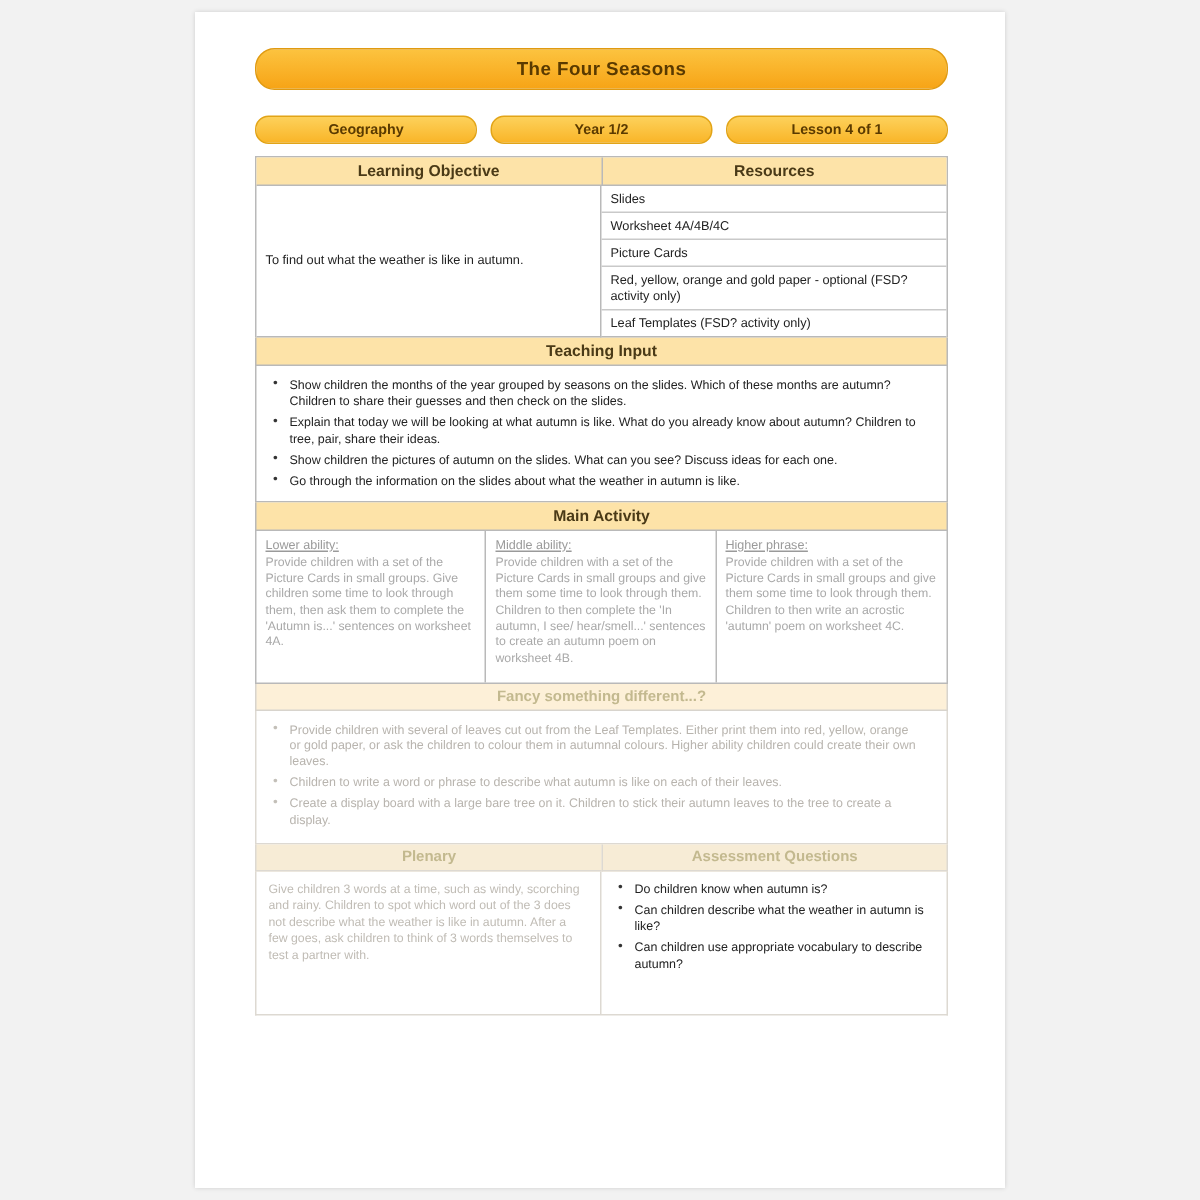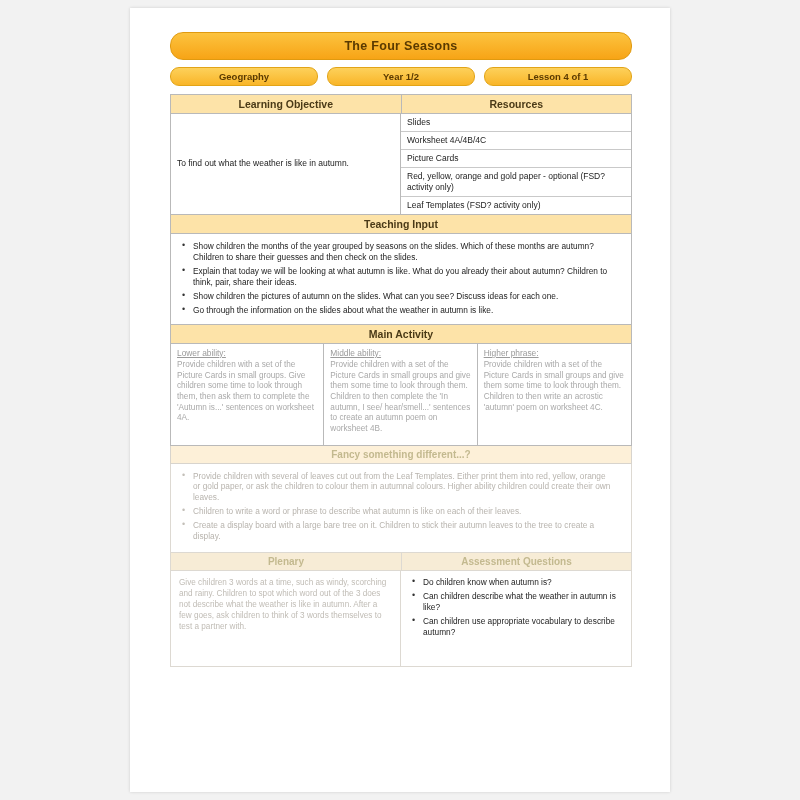--- a/index.html
+++ b/index.html
@@ -43,21 +43,21 @@
     align-items: center;
     justify-content: center;
     color: #5a3a00;
     font-weight: bold;
     font-size: 12.5px;
     letter-spacing: .3px;
   }
   .pill-row {
     display: flex;
     gap: 9px;
-    margin-top: 7px;
+    margin-top: 17px;
   }
   .pill {
     flex: 1;
     height: 17px;
     border-radius: 9px;
     background: linear-gradient(#fdd15b, #f9b528);
     border: 1px solid #e2a417;
     display: flex;
     align-items: center;
     justify-content: center;
@@ -247,21 +247,21 @@
           <div class="res-item">Red, yellow, orange and gold paper - optional (FSD? activity only)</div>
           <div class="res-item">Leaf Templates (FSD? activity only)</div>
         </div>
       </div>
     </div>
 
     <div class="band">Teaching Input</div>
     <div class="content-box">
       <ul class="bul">
         <li>Show children the months of the year grouped by seasons on the slides. Which of these months are autumn? Children to share their guesses and then check on the slides.</li>
-        <li>Explain that today we will be looking at what autumn is like. What do you already their about autumn? Children to think, pair, share their ideas.</li>
+        <li>Explain that today we will be looking at what autumn is like. What do you already know about autumn? Children to tree, pair, share their ideas.</li>
         <li>Show children the pictures of autumn on the slides. What can you see? Discuss ideas for each one.</li>
         <li>Go through the information on the slides about what the weather in autumn is like.</li>
       </ul>
     </div>
 
     <div class="band">Main Activity</div>
     <div class="three-col">
       <div class="col">
         <div class="col-title">Lower ability:</div>
         <div class="col-text">Provide children with a set of the Picture Cards in small groups. Give children some time to look through them, then ask them to complete the 'Autumn is...' sentences on worksheet 4A.</div>

